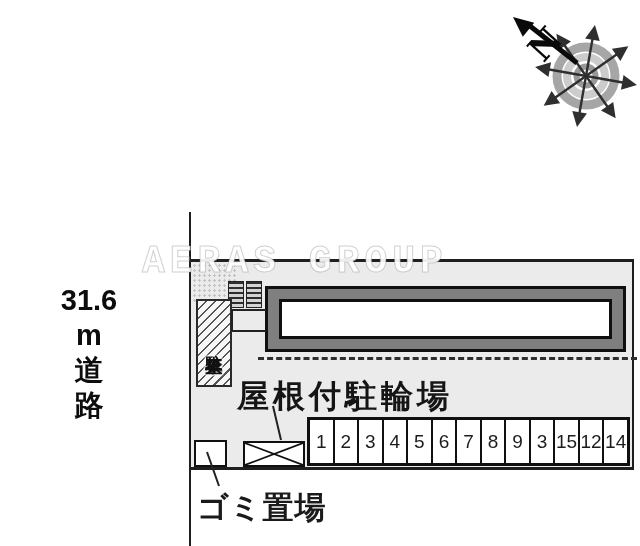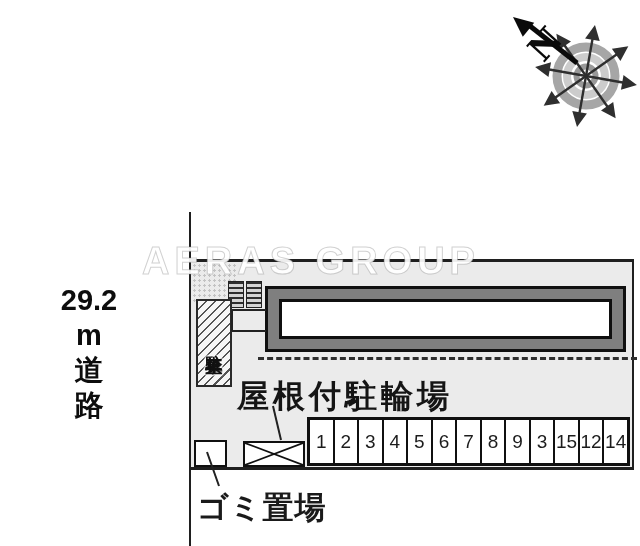--- a/index.html
+++ b/index.html
@@ -54,21 +54,21 @@
   
   .road-label{position:absolute;left:50px;top:283px;width:78px;text-align:center;
     font-weight:700;font-size:29px;line-height:35px;color:#0d0d0d;}
   .bike-label{position:absolute;left:237px;top:375px;font-size:32px;font-weight:600;
     letter-spacing:4px;color:#151515;white-space:nowrap;}
   .gomi-label{position:absolute;left:197px;top:487px;font-size:31px;font-weight:700;
     letter-spacing:1px;color:#1a1a1a;white-space:nowrap;}
 
   
   .watermark{position:absolute;left:142px;top:240px;width:340px;z-index:50;
-    font-family:Liberation Sans, sans-serif;font-weight:700;font-size:38px;letter-spacing:5px;
+    font-family:Liberation Mono, monospace;font-weight:700;font-size:38px;letter-spacing:5px;
     color:rgba(255,255,255,0.92);-webkit-text-stroke:1px rgba(140,140,140,0.40);
     white-space:nowrap;pointer-events:none;}
 
   
   .overlay{position:absolute;left:0;top:0;width:640px;height:546px;z-index:30;pointer-events:none;}
 
   
   .compass{position:absolute;left:490px;top:2px;width:150px;height:130px;}
 </style>
 </head>
@@ -117,21 +117,21 @@
         </g>
     </g>
     <g>
       <line x1="87" y1="61" x2="40" y2="24" stroke="#0a0a0a" stroke-width="5"></line>
       <polygon points="23,15 44.2,20.7 32.8,34.7" fill="#0a0a0a"></polygon>
       <text x="55" y="42" transform="rotate(-48 55 42)" text-anchor="middle" dominant-baseline="central" font-family="DejaVu Serif, serif" font-size="34" font-weight="bold" fill="#0a0a0a">N</text>
     </g>
   </svg>
 
   <div class="road-label">
-    <div>29.2</div>
+    <div>31.6</div>
     <div>m</div>
     <div>道</div>
     <div>路</div>
   </div>
 
   <div class="parcel"></div>
   <div class="left-boundary"></div>
   <div class="stipple"></div>
 
   <div class="building">

